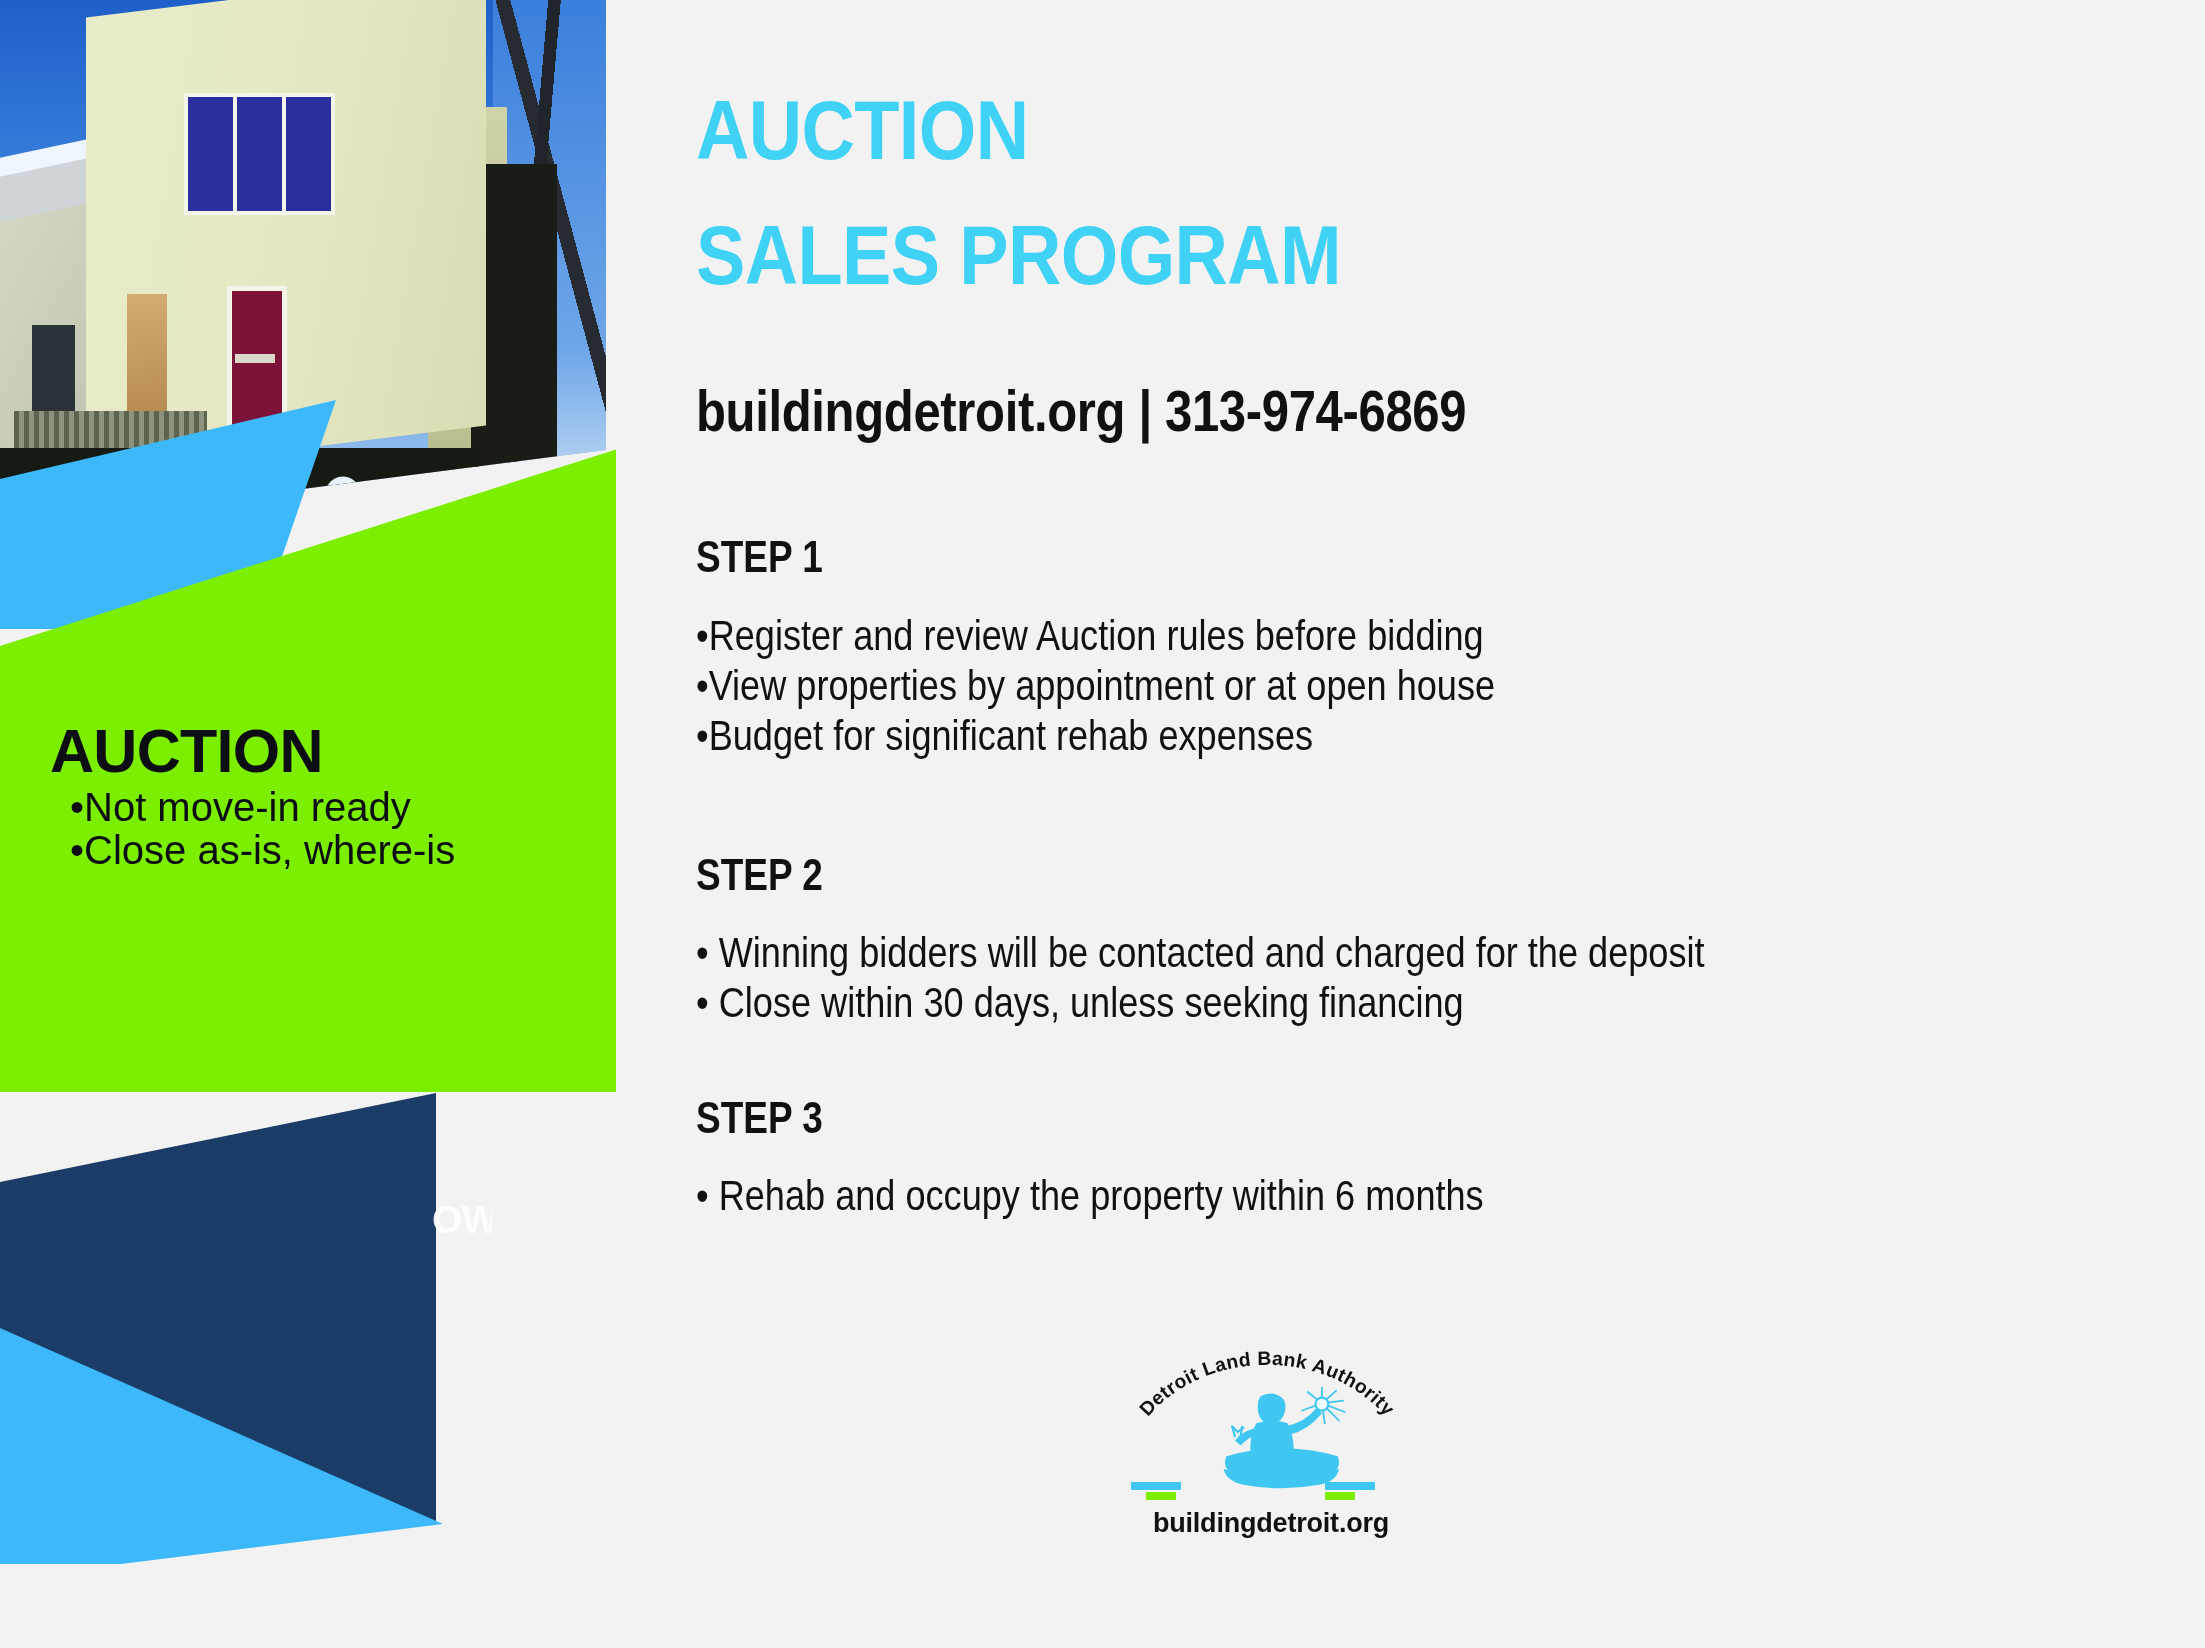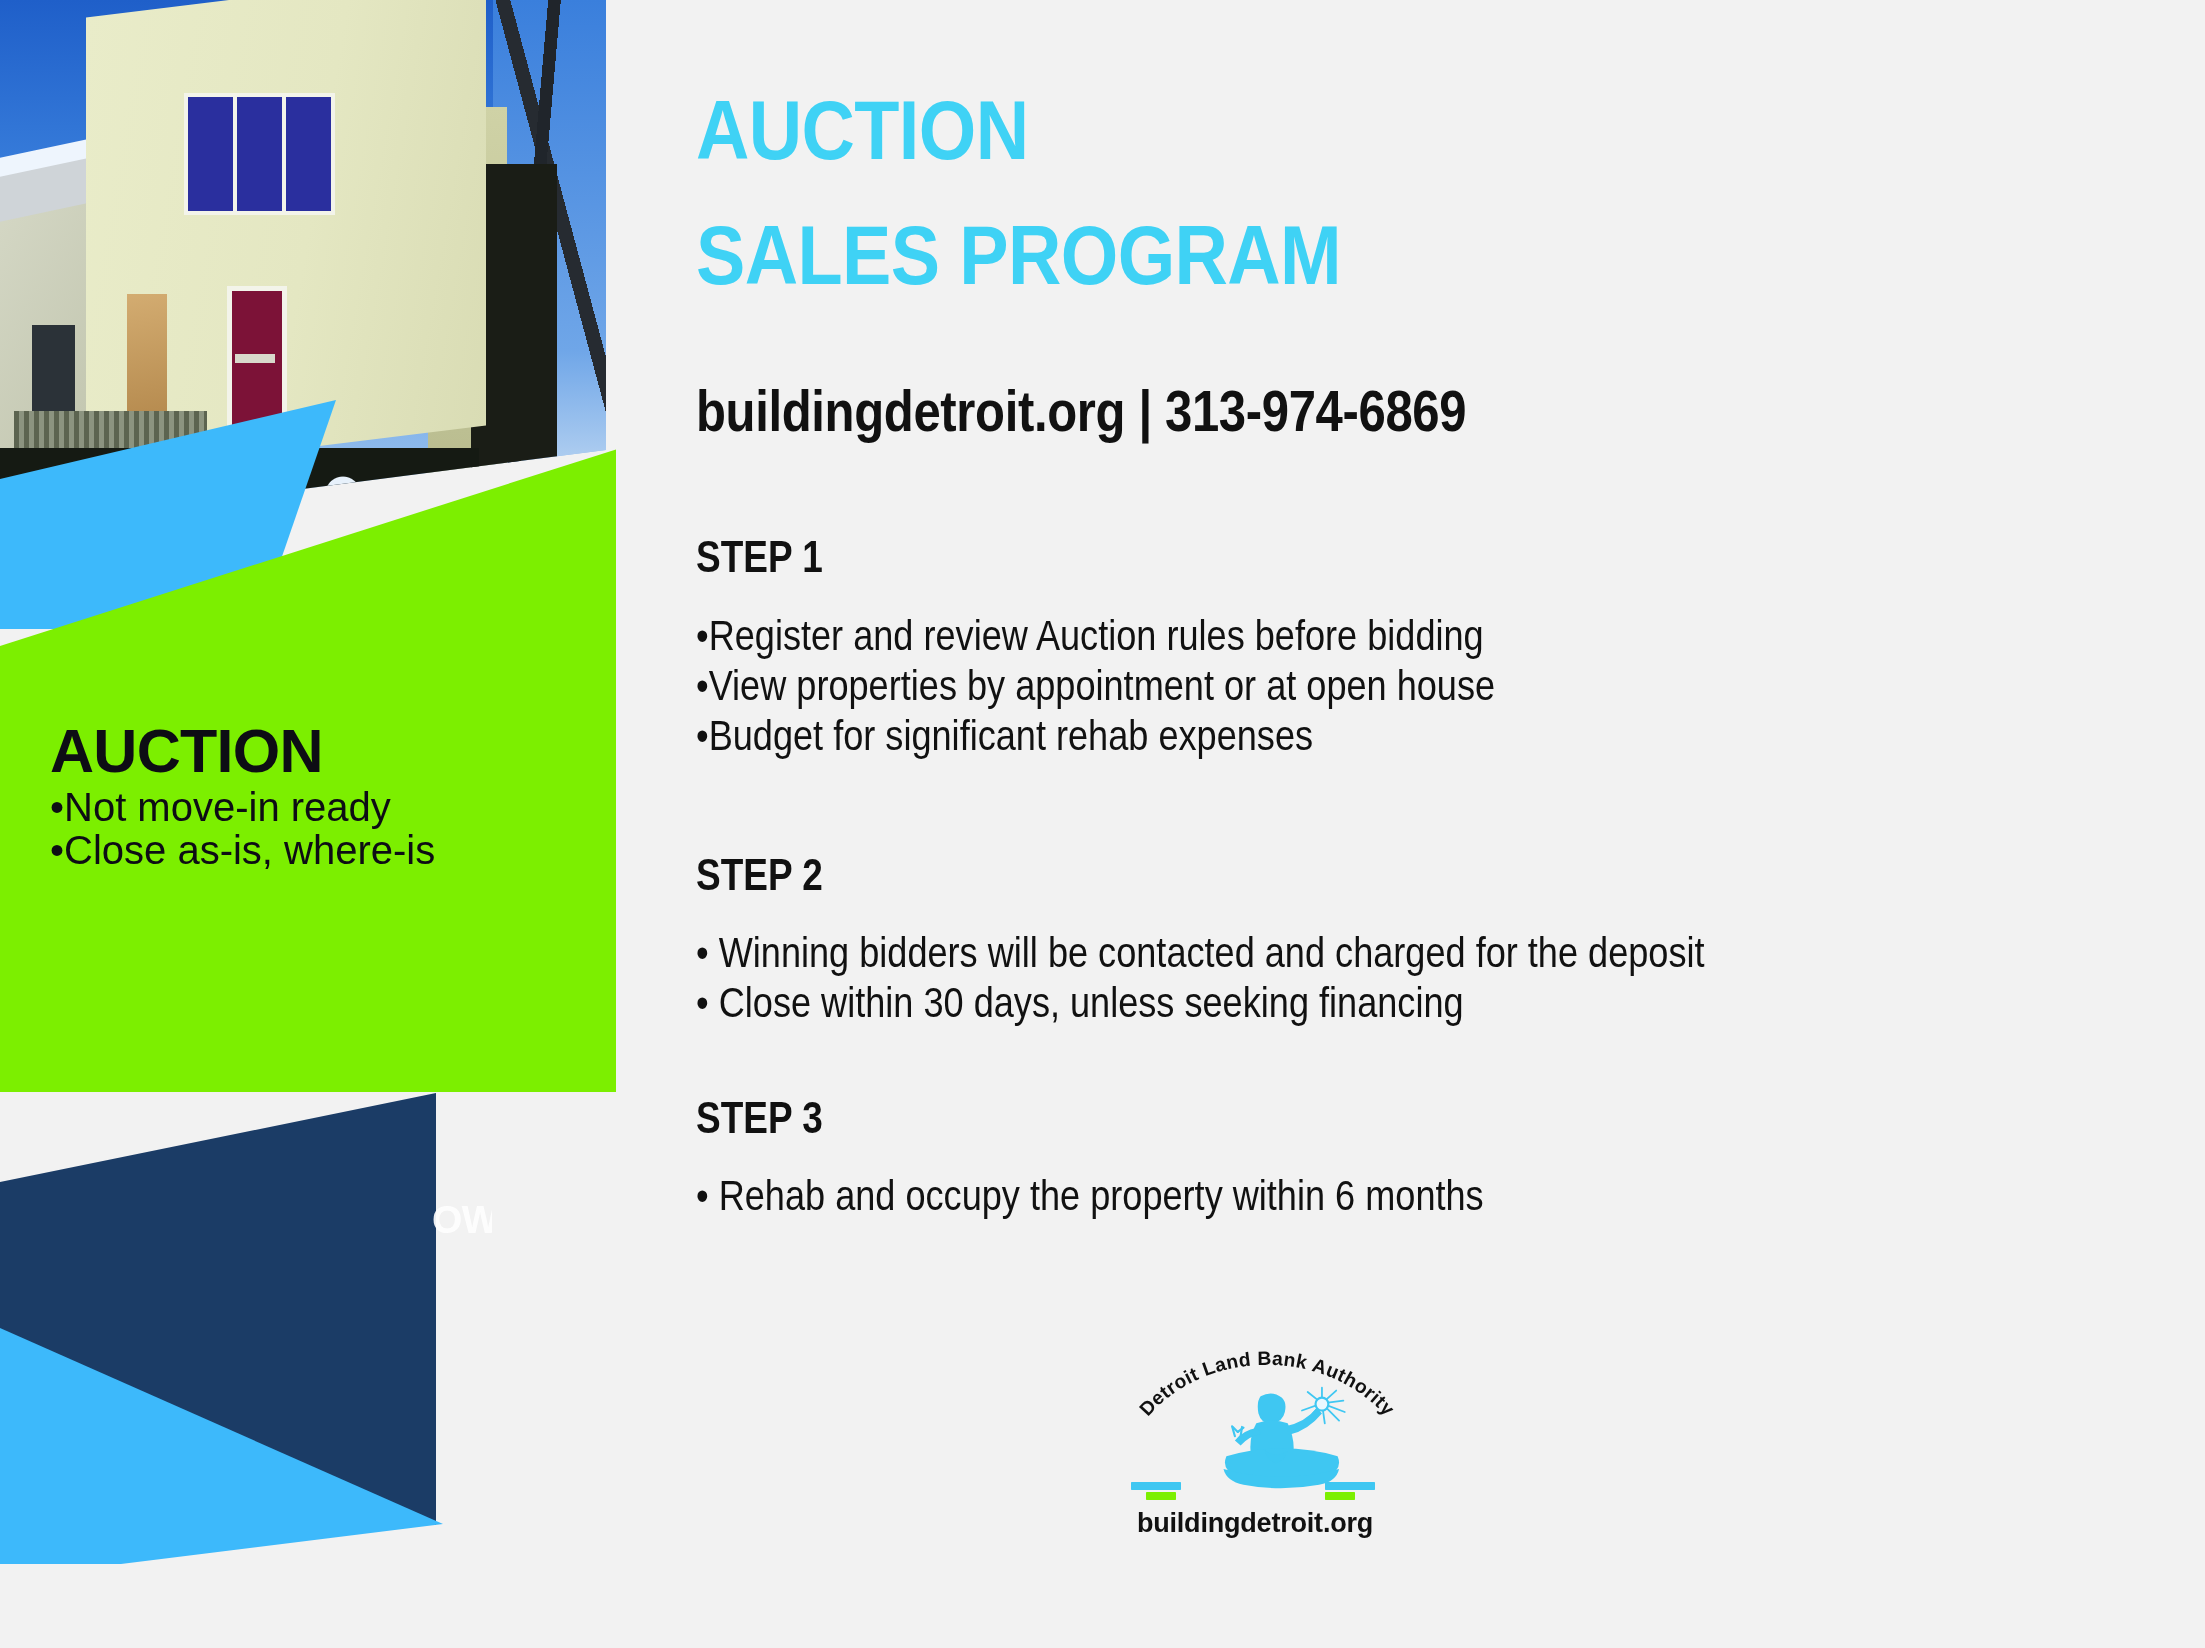--- a/index.html
+++ b/index.html
@@ -112,21 +112,21 @@
 
   
   #green-text{
     position:absolute;left:0;top:721px;width:500px;
     color:#0d0d14;
   }
   #green-title{
     font-size:61px;font-weight:700;letter-spacing:-0.7px;
     margin:0 0 4.3px 50px;line-height:1;
   }
-  #green-list{list-style:none;margin:0;padding:0 0 0 50px;font-size:40px;line-height:1.06;font-weight:400;}
+  #green-list{list-style:none;margin:0;padding:0 0 0 70px;font-size:40px;line-height:1.06;font-weight:400;}
   #green-list li{white-space:nowrap;}
 
   
   #bidnow-fragment{
     position:absolute;left:432px;top:1198px;
     font-size:39px;font-weight:700;color:#ffffff;
     letter-spacing:-0.7px;opacity:.92;
     overflow:hidden;width:60px;white-space:nowrap;
   }
 
@@ -177,21 +177,21 @@
   #logo-arc text{font-family:"Liberation Sans",sans-serif;font-size:27px;font-weight:700;fill:#111;letter-spacing:.6px;}
   #logo-figure{position:absolute;left:68px;top:61px;width:200px;height:107px;}
   .dash{position:absolute;height:7.9px;border-radius:0.7px;}
   .dash-c{background:#3fc7f2;}
   .dash-g{background:#7cef00;}
   #dl1{left:17px;top:161px;width:50px;}
   #dl2{left:32px;top:171px;width:30px;}
   #dr1{left:211px;top:161px;width:50px;}
   #dr2{left:211px;top:171px;width:30px;}
   #logo-url{
-    position:absolute;left:0;top:187px;width:282px;text-align:center;
+    position:absolute;left:16px;top:187px;width:282px;text-align:center;
     font-size:27px;font-weight:700;color:#111;letter-spacing:-0.2px;
   }
 </style>
 </head>
 <body>
 
 <div id="left-col">
 
   <div id="photo">
     <div class="sky"></div>

